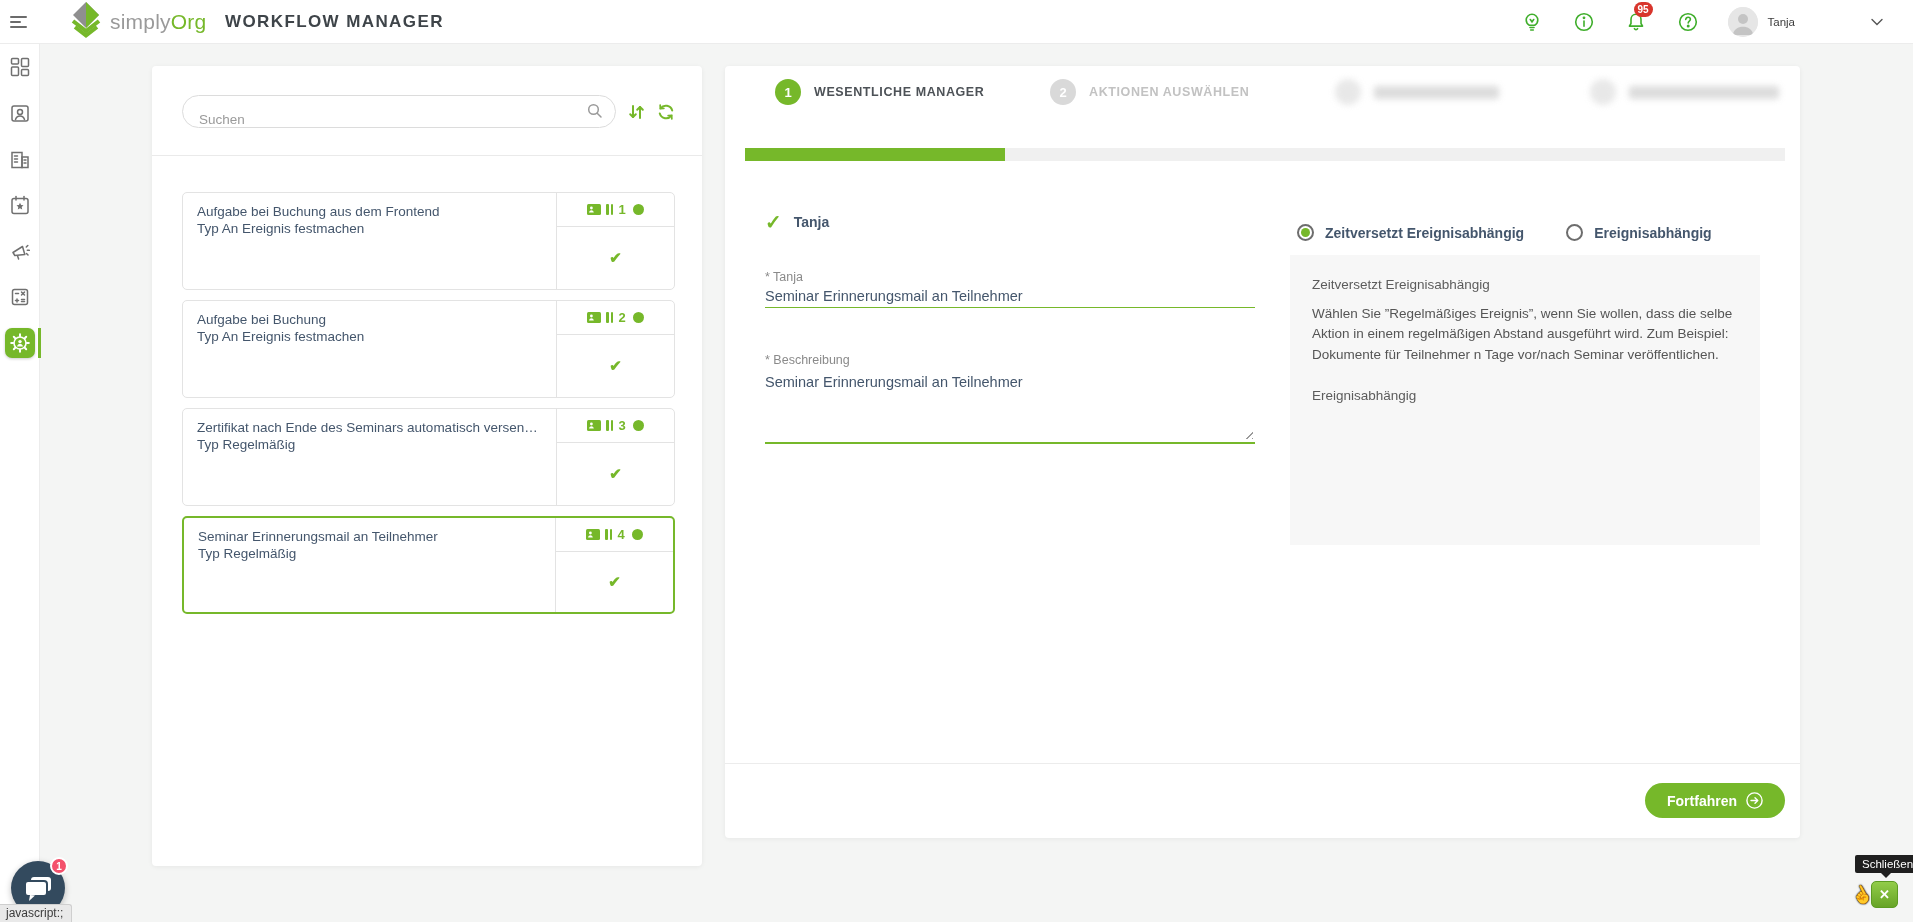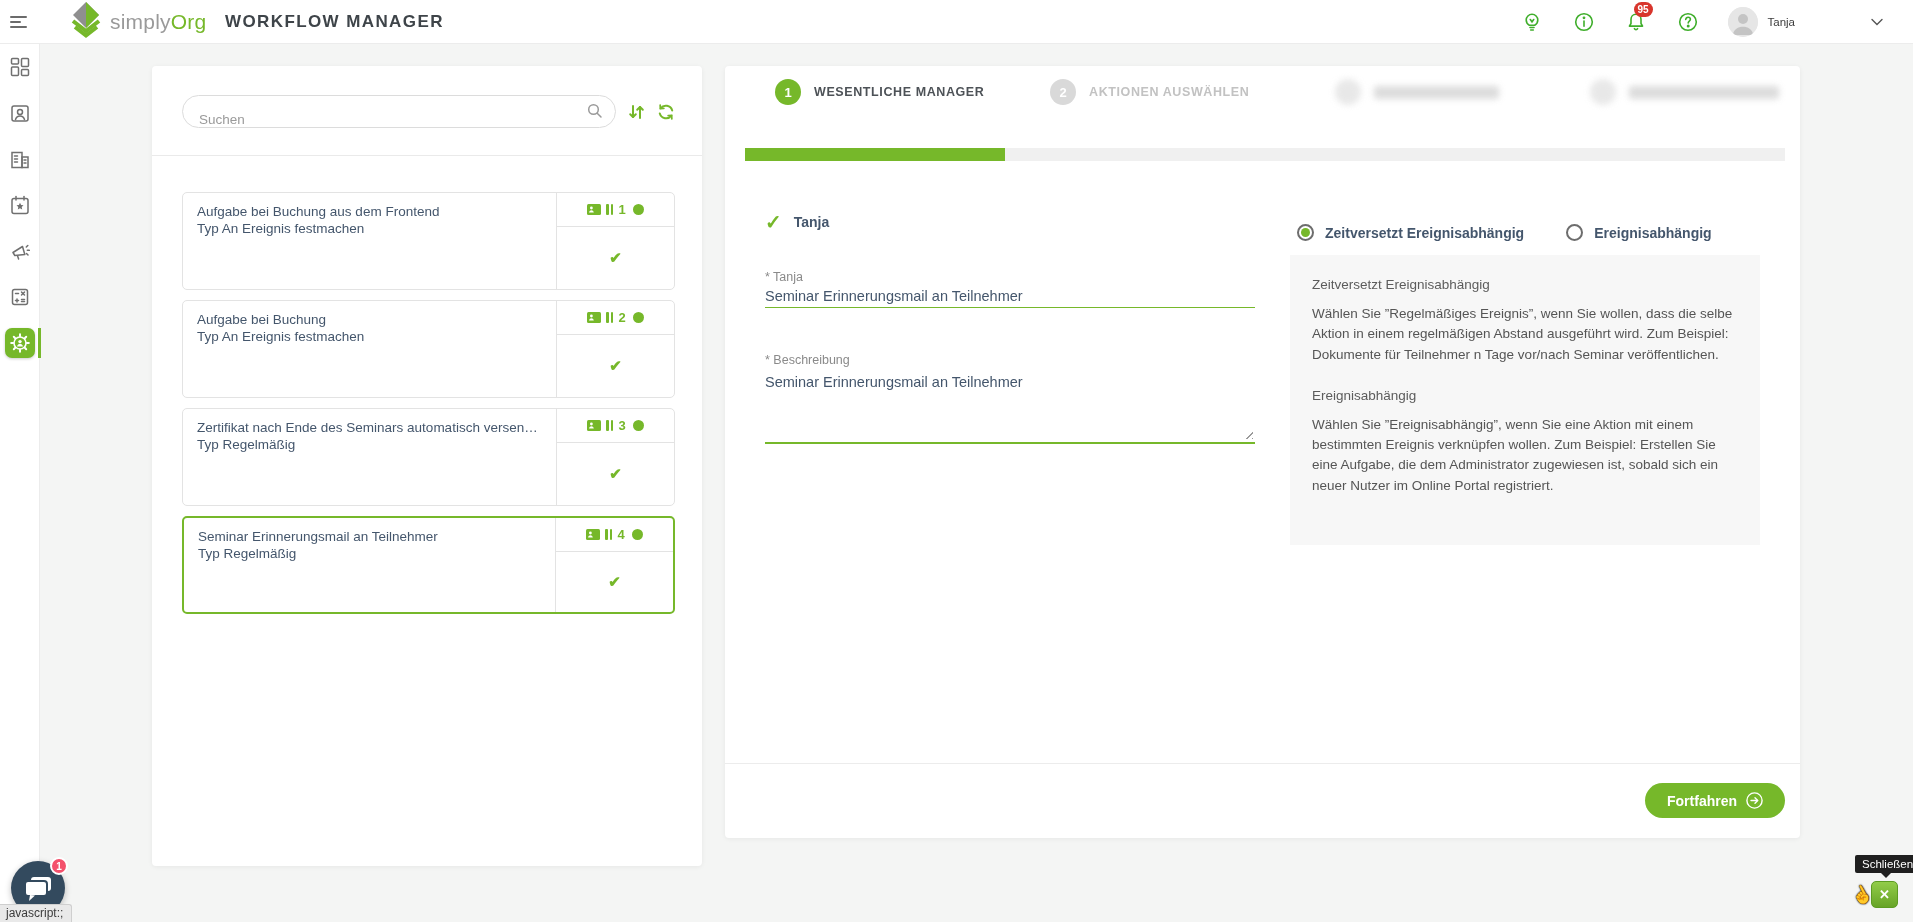--- a/index.html
+++ b/index.html
@@ -444,21 +444,20 @@
       <div class="radio-opt">
         <span class="radio-circle"></span>
         <span class="radio-label">Ereignisabhängig</span>
       </div>
     </div>
 
     <div class="info-box">
       <h3 class="info-title">Zeitversetzt Ereignisabhängig</h3>
       <p class="info-text">Wählen Sie ”Regelmäßiges Ereignis”, wenn Sie wollen, dass die selbe Aktion in einem regelmäßigen Abstand ausgeführt wird. Zum Beispiel: Dokumente für Teilnehmer n Tage vor/nach Seminar veröffentlichen.</p>
       <h3 class="info-title second">Ereignisabhängig</h3>
-      <p class="info-text">Wählen Sie ”Ereignisabhängig”, wenn Sie eine Aktion mit einem bestimmten Ereignis verknüpfen wollen. Zum Beispiel: Erstellen Sie eine Aufgabe, die dem Administrator zugewiesen ist, sobald sich ein neuer Nutzer im Online Portal registriert.</p>
     </div>
 
     <div class="main-divider"></div>
 
     <button class="btn-continue">
       <span>Fortfahren</span>
       <svg width="17" height="17" viewBox="0 0 17 17" fill="none" stroke="#fff" stroke-width="1.4" stroke-linecap="round" stroke-linejoin="round">
         <circle cx="8.5" cy="8.5" r="7.6"></circle>
           <path d="M5 8.5h6.5"></path>
           <path d="M9 5.8 L11.7 8.5 L9 11.2"></path>

